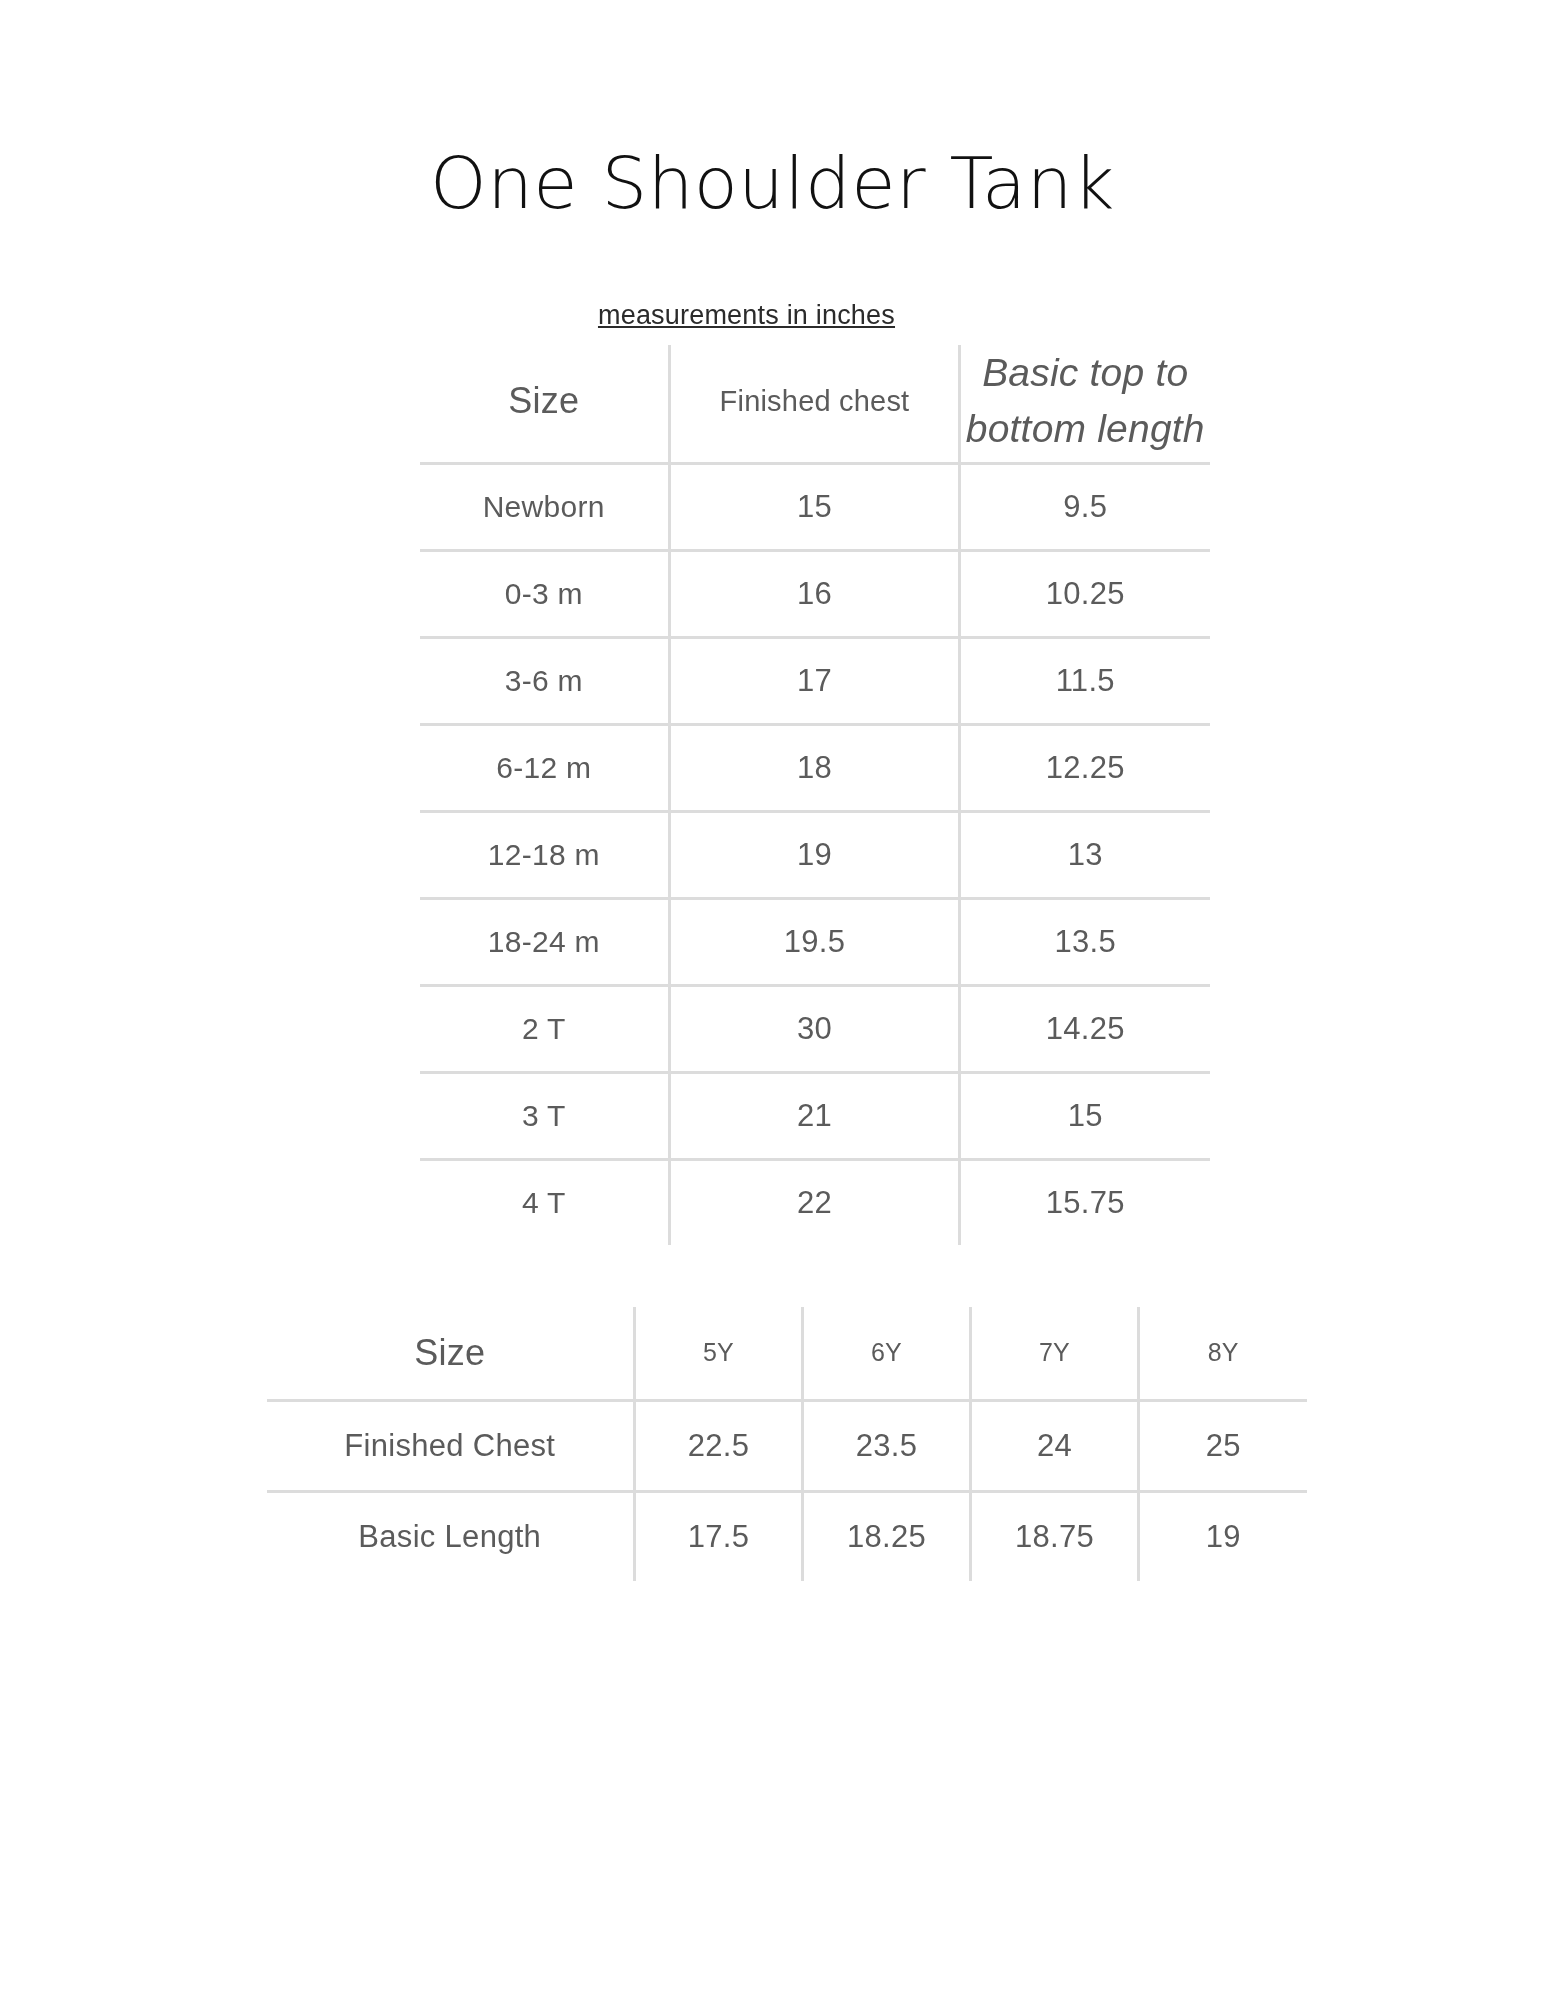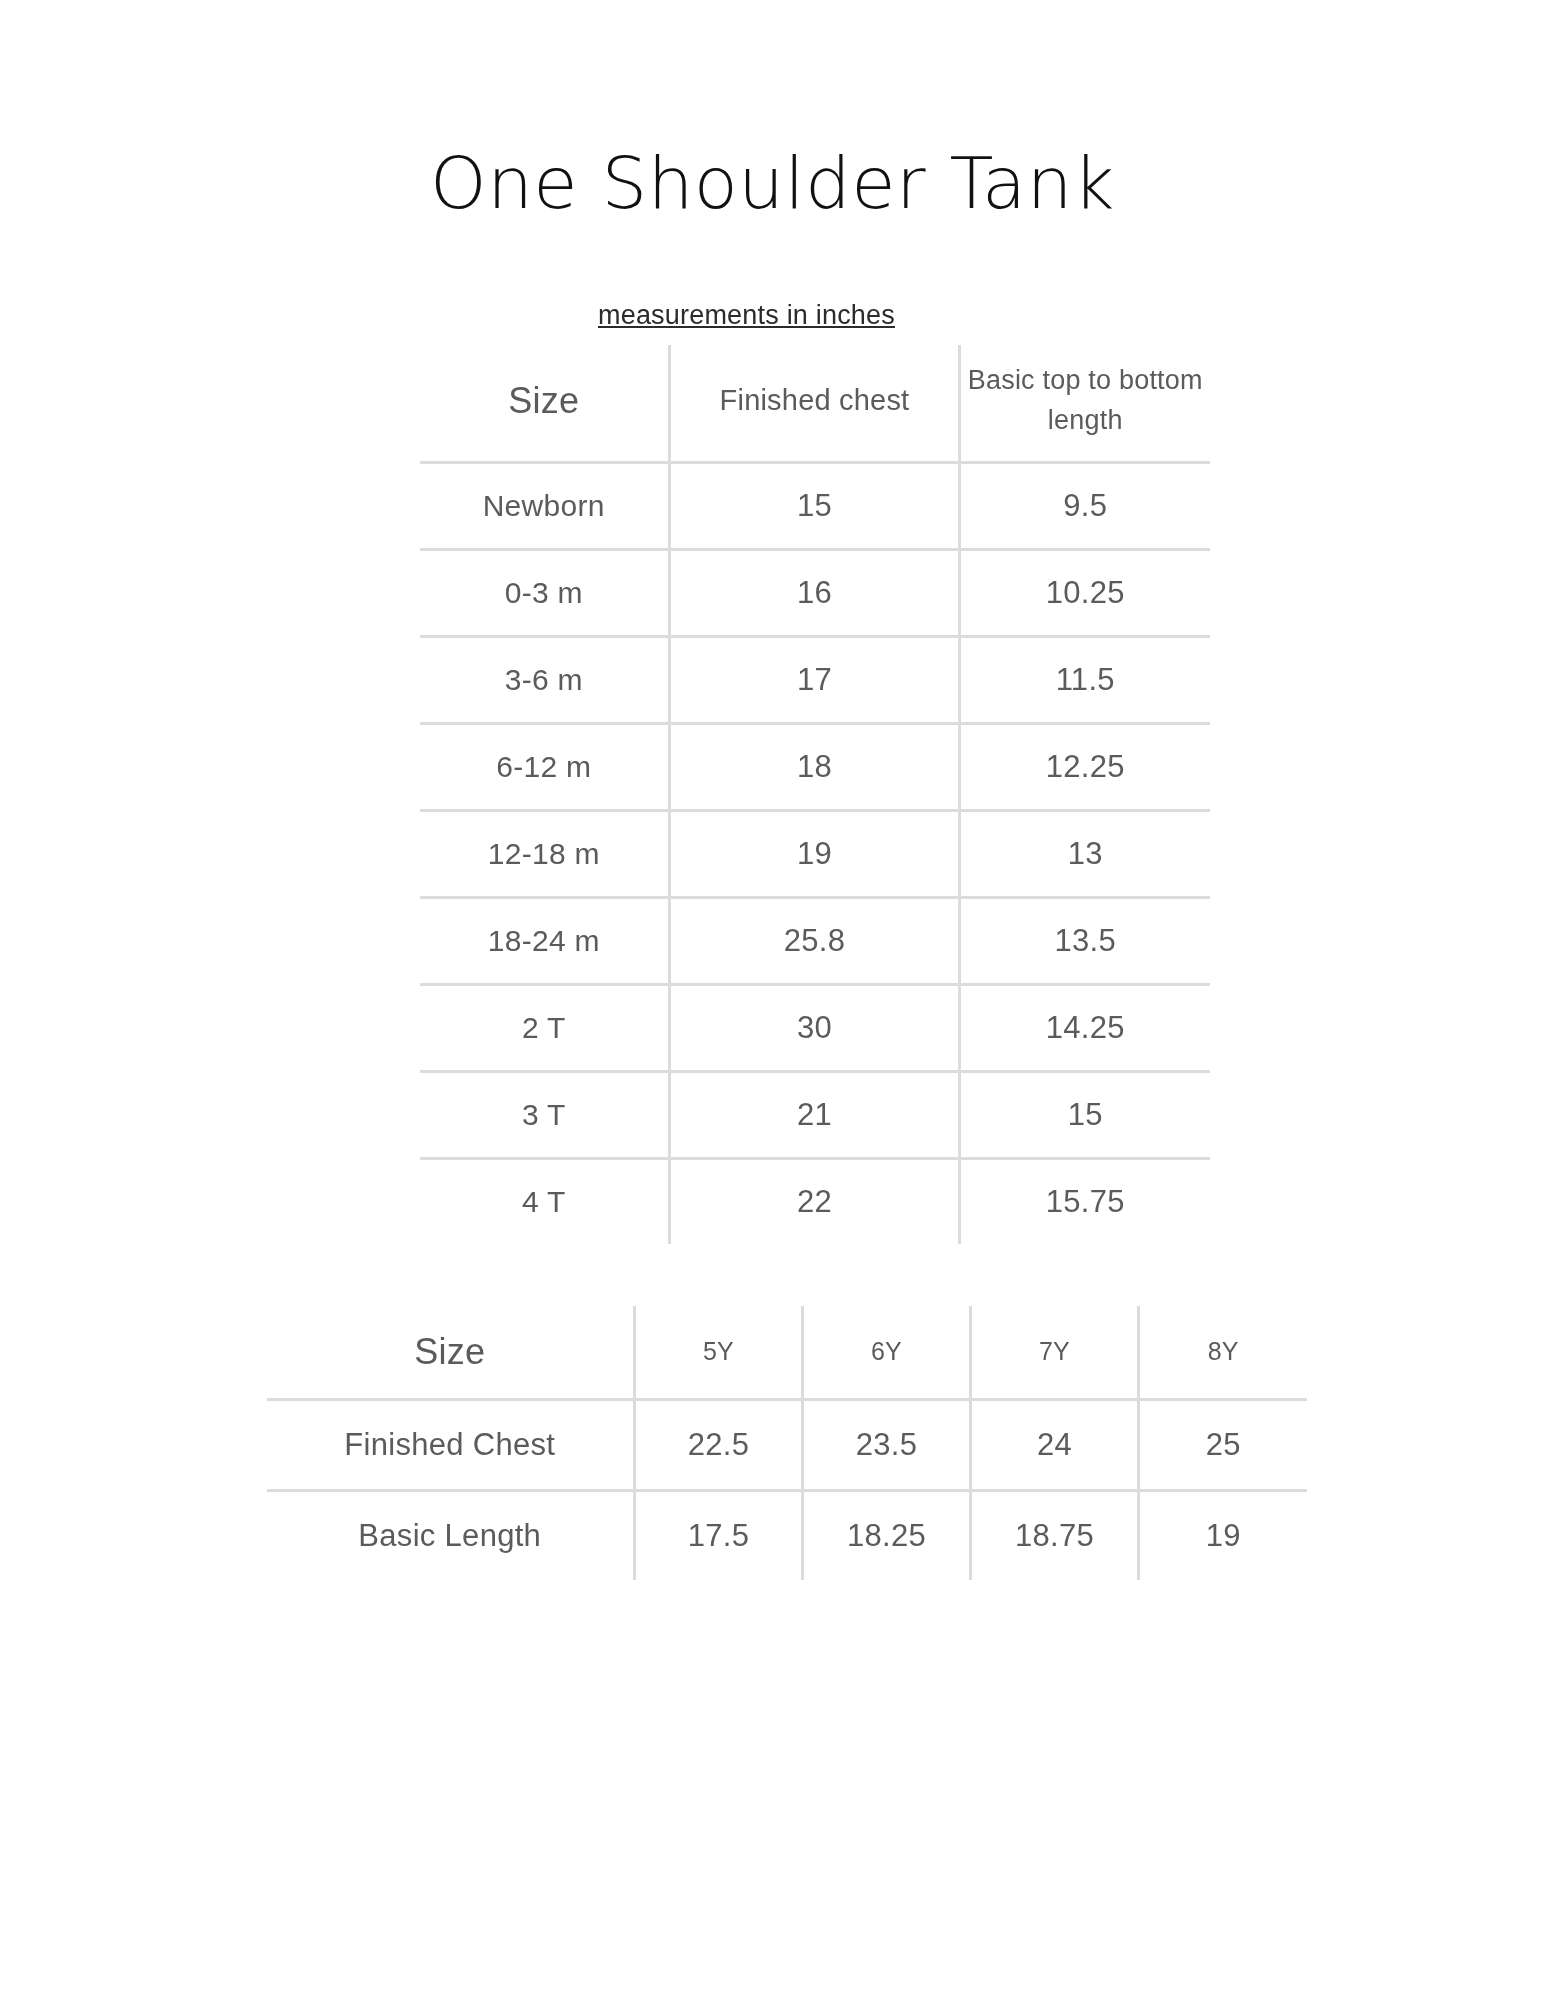--- a/index.html
+++ b/index.html
@@ -80,23 +80,24 @@
   }
   table.size-table thead th.h-size {
     font-size: 36px;
     letter-spacing: 0.3px;
   }
   table.size-table thead th.h-chest {
     font-size: 29px;
     letter-spacing: 0.2px;
   }
   table.size-table thead th.h-length {
-    font-size: 27px;
+    font-size: 39px;
     line-height: 1.45;
     letter-spacing: 0.2px;
+    font-style: italic;
   }
   table.size-table thead th.h-chest,
   table.size-table thead th.h-length {
     border-left: 3px solid #dcdcdc;
   }
   table.size-table tbody td {
     height: 84px;
     font-size: 31px;
     letter-spacing: 0.3px;
     border-bottom: 3px solid #dcdcdc;
@@ -208,21 +209,21 @@
           <td class="v-chest">18</td>
           <td class="v-length">12.25</td>
         </tr>
         <tr>
           <td class="v-size">12-18 m</td>
           <td class="v-chest">19</td>
           <td class="v-length">13</td>
         </tr>
         <tr>
           <td class="v-size">18-24 m</td>
-          <td class="v-chest">25.8</td>
+          <td class="v-chest">19.5</td>
           <td class="v-length">13.5</td>
         </tr>
         <tr>
           <td class="v-size">2 T</td>
           <td class="v-chest">30</td>
           <td class="v-length">14.25</td>
         </tr>
         <tr>
           <td class="v-size">3 T</td>
           <td class="v-chest">21</td>

